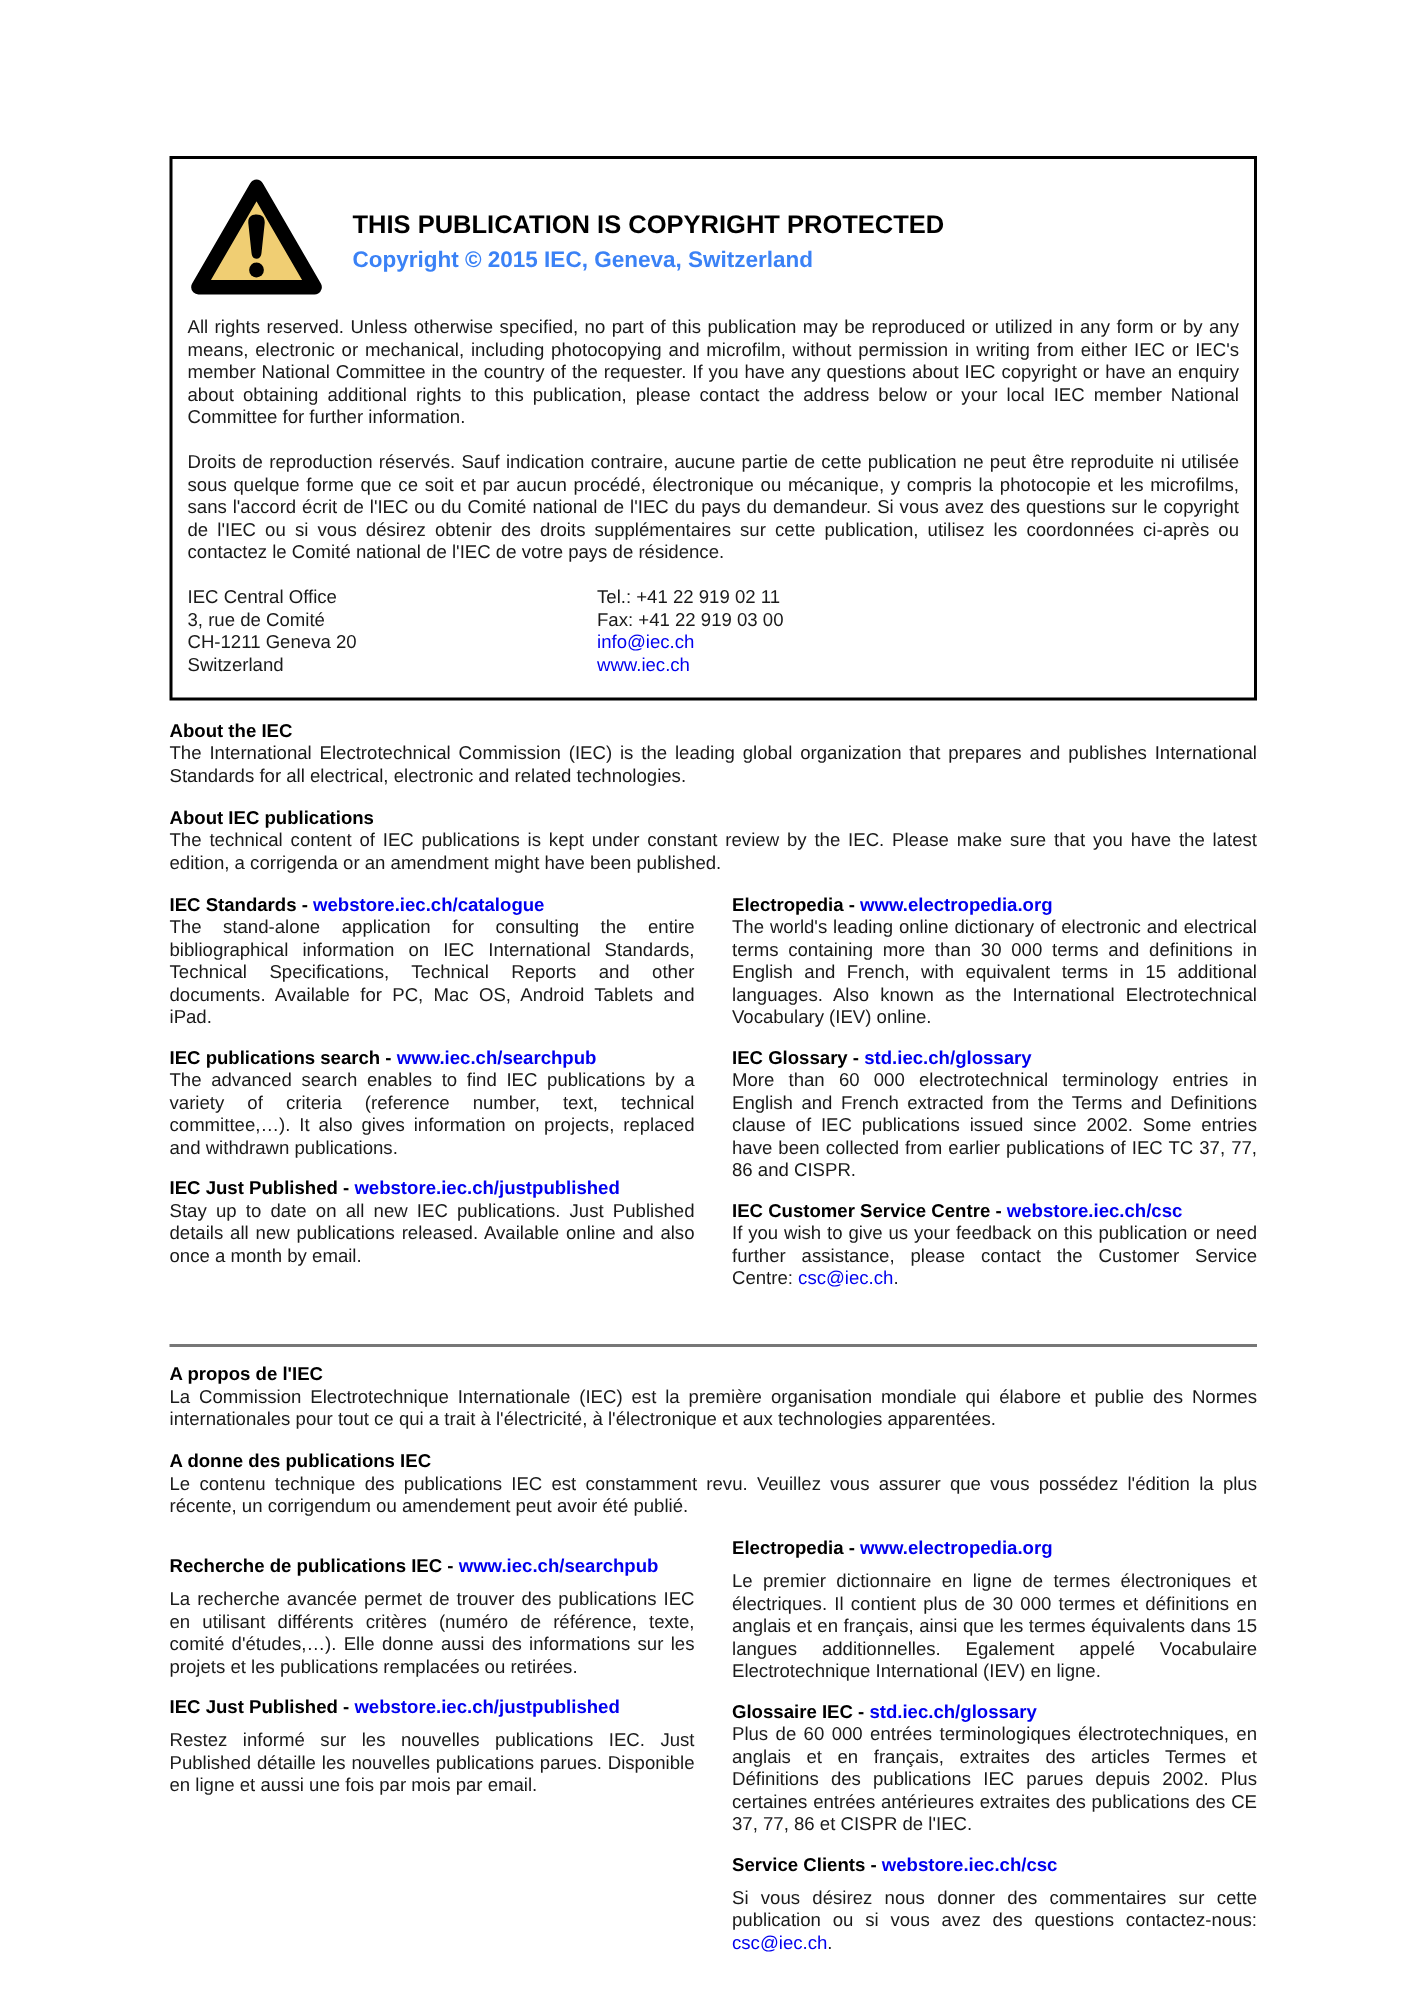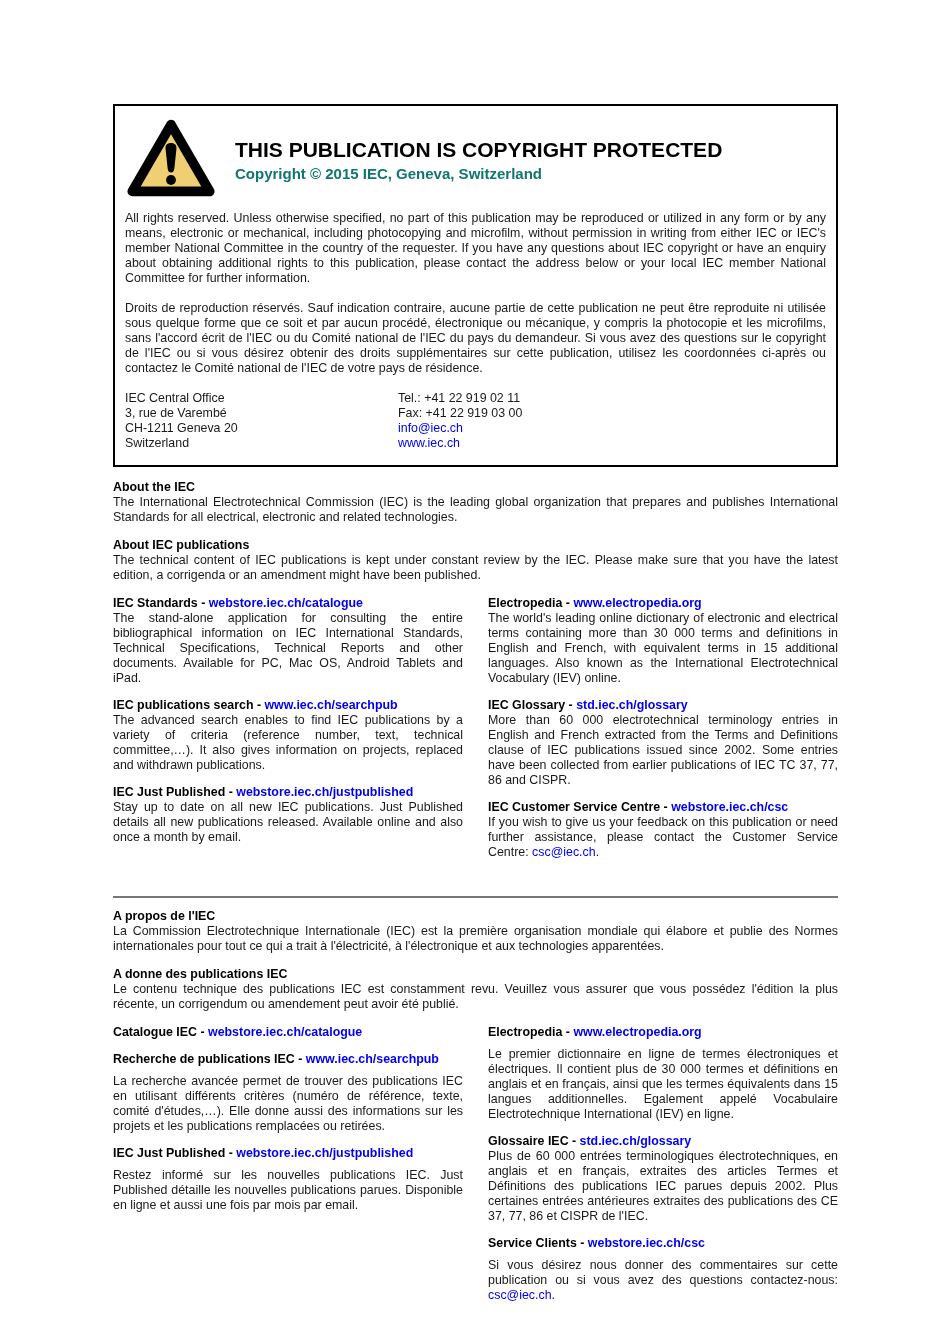--- a/index.html
+++ b/index.html
@@ -28,25 +28,25 @@
   .copy-head {
     display: flex;
     align-items: flex-start;
     gap: 20px;
     margin-bottom: 9px;
   }
   .warn-icon { flex: 0 0 auto; padding-left: 2px; }
   .copy-titles { padding-top: 24px; }
   .copy-title {
     margin: 0 0 9px 0;
-    font-size: 21px; font-weight: bold; color: #000;
+    font-size: 17px; font-weight: bold; color: #000;
   }
   .copy-subtitle {
     margin: 0;
-    font-size: 15px; font-weight: bold; color: #0f766e;
+    font-size: 15px; font-weight: bold; color: #3b82f6;
   }
   .copy-box p.legal {
     margin: 0 0 15px 0;
     text-align: justify;
   }
   .contact {
     display: flex;
     margin-top: 5px;
   }
   .contact .addr { width: 273px; }
@@ -102,21 +102,21 @@
       <div class="copy-titles">
         <h1 class="copy-title">THIS PUBLICATION IS COPYRIGHT PROTECTED</h1>
         <h2 class="copy-subtitle">Copyright © 2015 IEC, Geneva, Switzerland</h2>
       </div>
     </div>
     <p class="legal">All rights reserved. Unless otherwise specified, no part of this publication may be reproduced or utilized in any form or by any means, electronic or mechanical, including photocopying and microfilm, without permission in writing from either IEC or IEC's member National Committee in the country of the requester. If you have any questions about IEC copyright or have an enquiry about obtaining additional rights to this publication, please contact the address below or your local IEC member National Committee for further information.</p>
     <p class="legal">Droits de reproduction réservés. Sauf indication contraire, aucune partie de cette publication ne peut être reproduite ni utilisée sous quelque forme que ce soit et par aucun procédé, électronique ou mécanique, y compris la photocopie et les microfilms, sans l'accord écrit de l'IEC ou du Comité national de l'IEC du pays du demandeur. Si vous avez des questions sur le copyright de l'IEC ou si vous désirez obtenir des droits supplémentaires sur cette publication, utilisez les coordonnées ci-après ou contactez le Comité national de l'IEC de votre pays de résidence.</p>
     <div class="contact">
       <div class="addr">
         <span>IEC Central Office</span>
-        <span>3, rue de Varembé</span>
+        <span>3, rue de Comité</span>
         <span>CH-1211 Geneva 20</span>
         <span>Switzerland</span>
       </div>
       <div>
         <span>Tel.: +41 22 919 02 11</span>
         <span>Fax: +41 22 919 03 00</span>
         <a href="#">info@iec.ch</a>
         <a href="#">www.iec.ch</a>
       </div>
     </div>
@@ -170,21 +170,20 @@
 
   <h3>A propos de l'IEC</h3>
   <p class="sec">La Commission Electrotechnique Internationale (IEC) est la première organisation mondiale qui élabore et publie des Normes internationales pour tout ce qui a trait à l'électricité, à l'électronique et aux technologies apparentées.</p>
   <h3>A donne des publications IEC</h3>
   <p class="sec">Le contenu technique des publications IEC est constamment revu. Veuillez vous assurer que vous possédez l'édition la plus récente, un corrigendum ou amendement peut avoir été publié.</p>
 
   <div class="cols">
     <div class="col">
 
       <div class="res">
-        <h4><span>Catalogue IEC - </span><a href="#">webstore.iec.ch/catalogue</a></h4>
       </div>
 
       <div class="res">
         <h4><span>Recherche de publications IEC - </span><a href="#">www.iec.ch/searchpub</a></h4>
         <p class="sp"><span>La recherche avancée permet de trouver des publications IEC en utilisant différents critères (numéro de référence, texte, comité d'études,…). Elle donne aussi des informations sur les projets et les publications remplacées ou retirées.</span></p>
       </div>
 
       <div class="res">
         <h4><span>IEC Just Published - </span><a href="#">webstore.iec.ch/justpublished</a></h4>
         <p class="sp"><span>Restez informé sur les nouvelles publications IEC. Just Published détaille les nouvelles publications parues. Disponible en ligne et aussi une fois par mois par email.</span></p>

